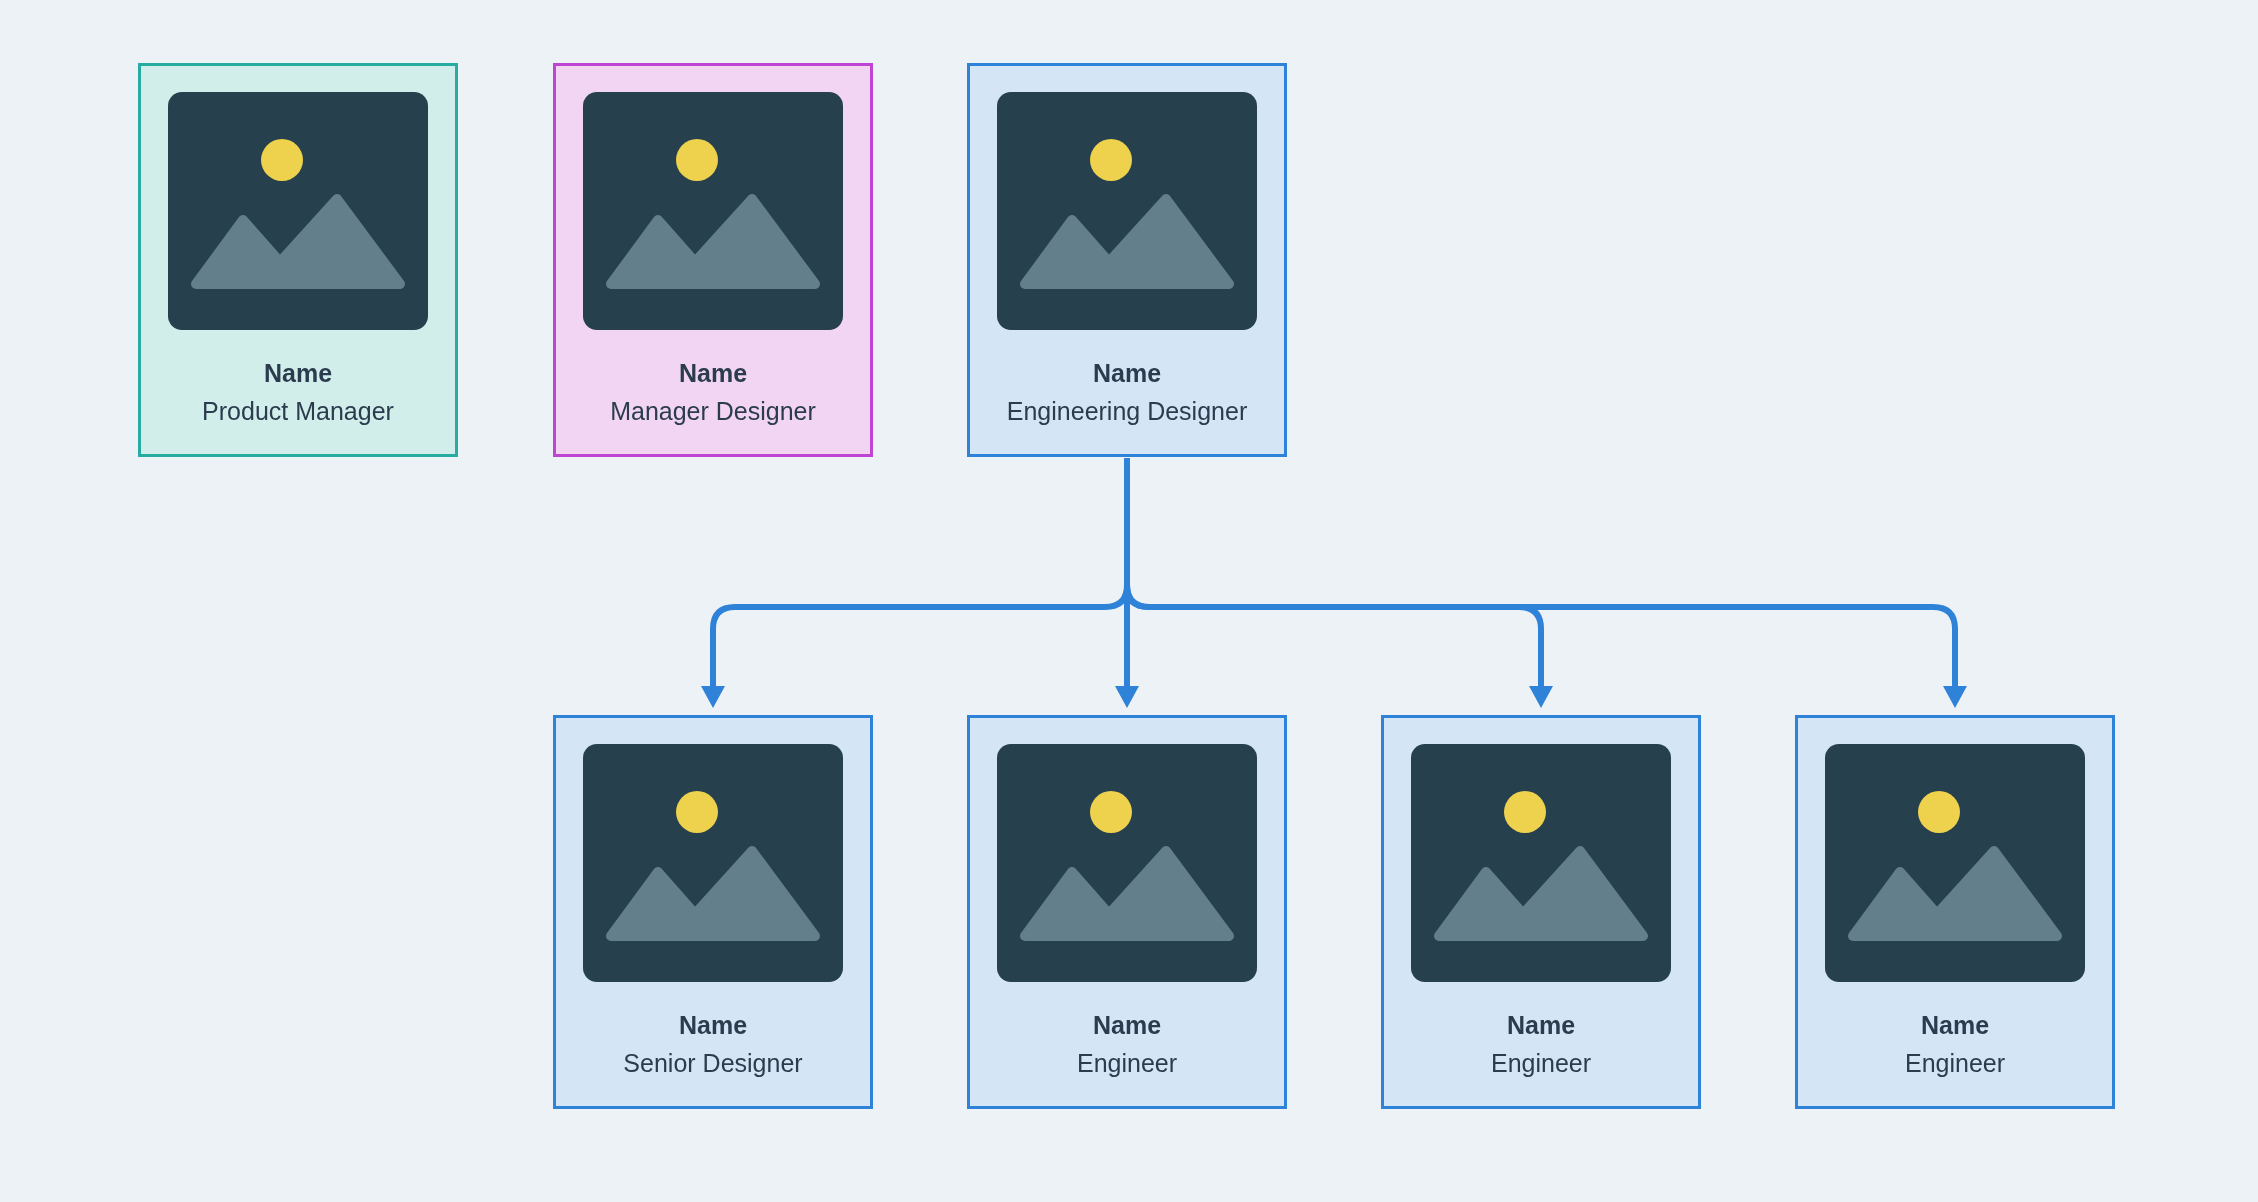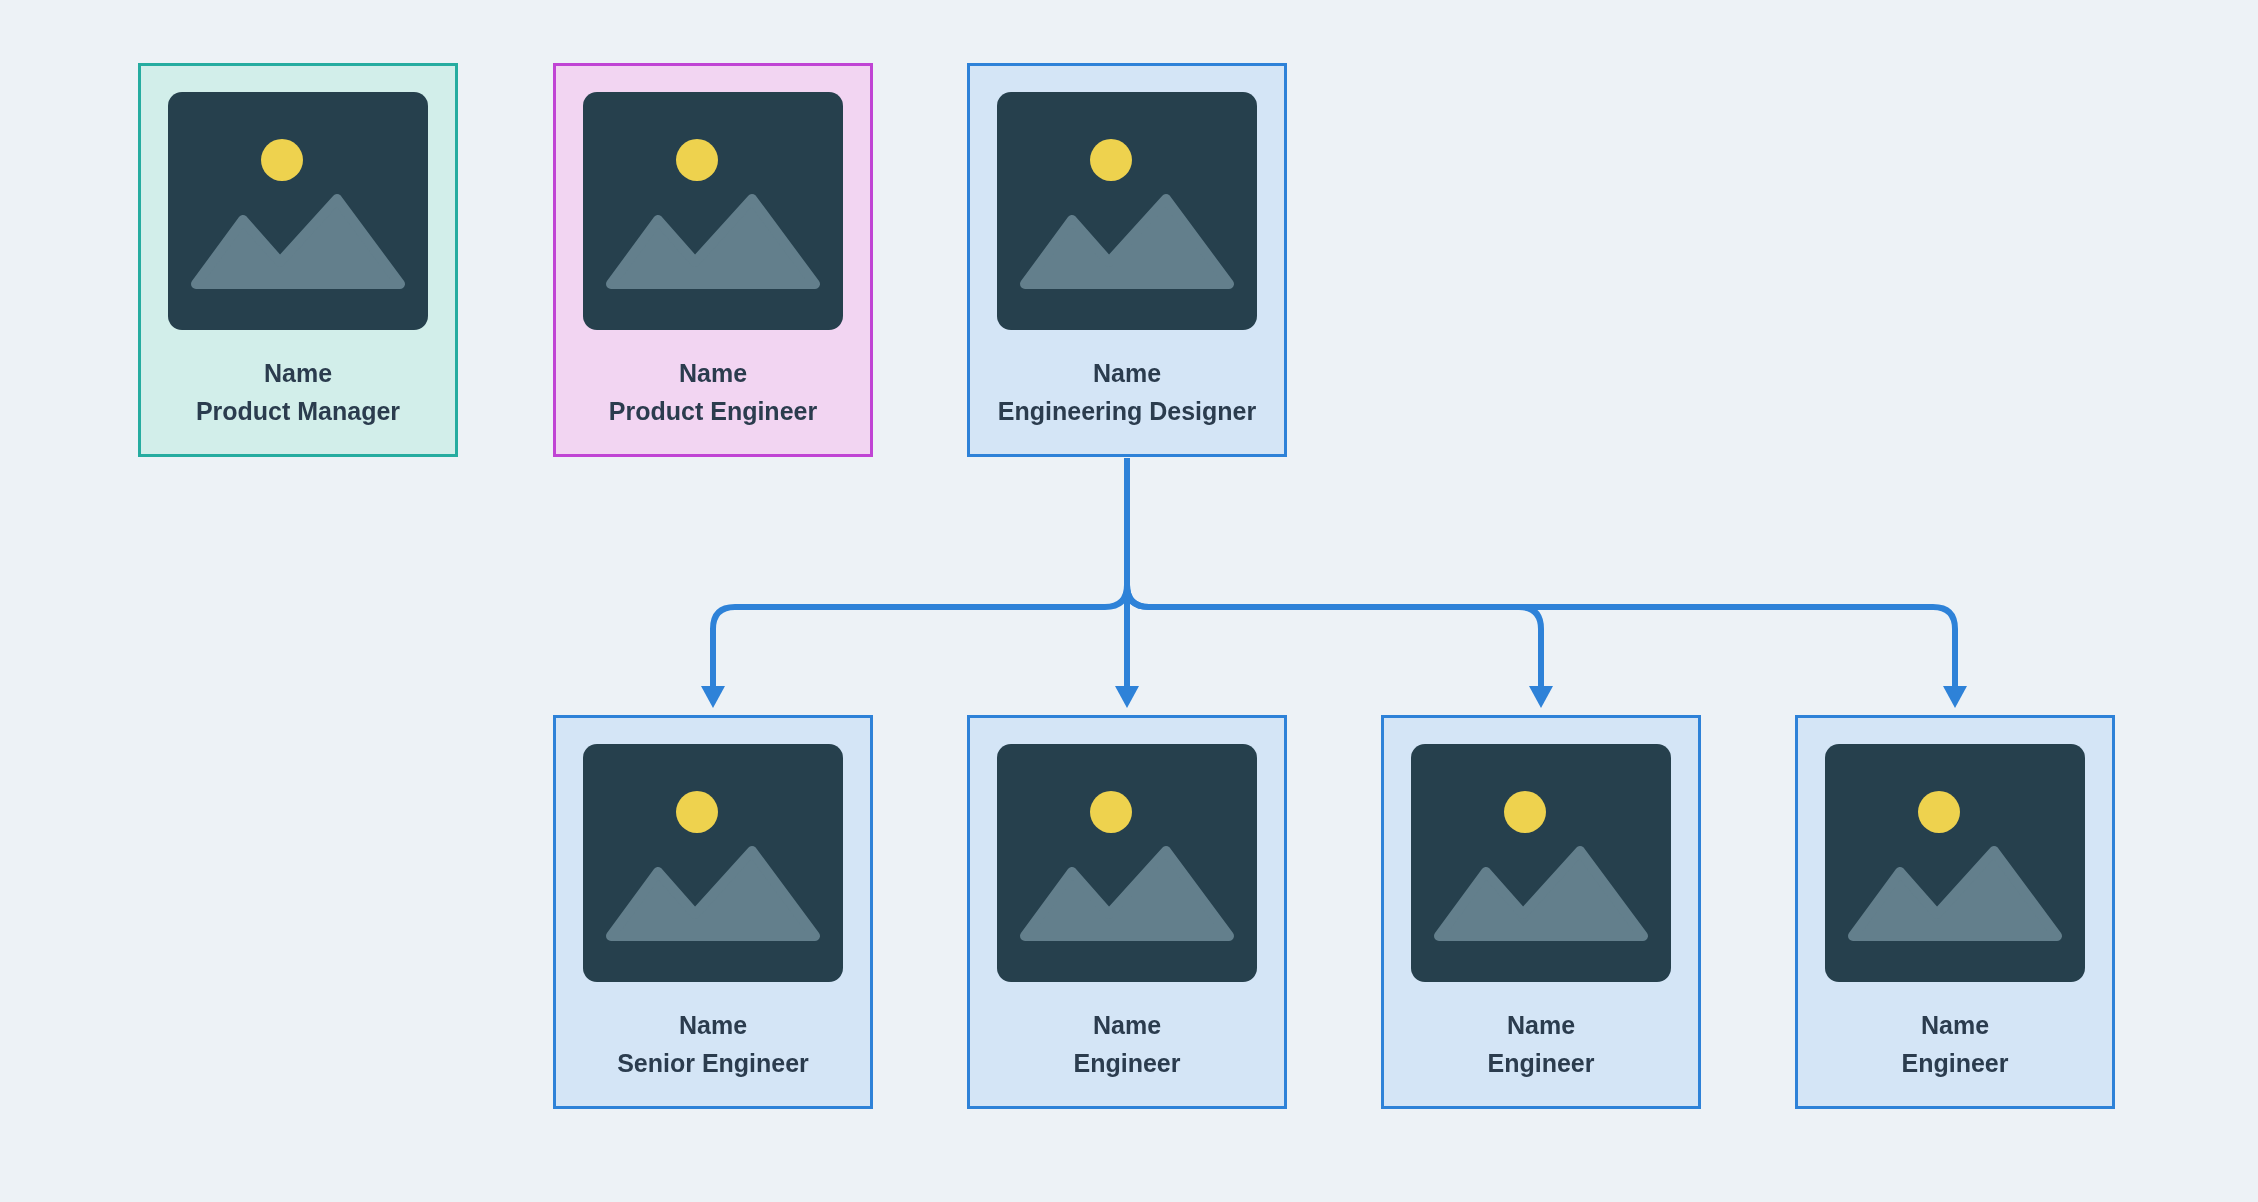--- a/index.html
+++ b/index.html
@@ -53,21 +53,21 @@
   .card .name {
     margin-top: 31px;
     font-size: 25px;
     font-weight: bold;
     color: #2b3c4e;
     line-height: 1;
   }
   .card .role {
     margin-top: 13px;
     font-size: 25px;
-    font-weight: bold;
+    font-weight: normal;
     color: #2b3c4e;
     line-height: 1;
   }
   
   .pos-r1c1 { left: 138px; top: 63px; }
   .pos-r1c2 { left: 553px; top: 63px; }
   .pos-r1c3 { left: 967px; top: 63px; }
   .pos-r2c1 { left: 553px; top: 715px; }
   .pos-r2c2 { left: 967px; top: 715px; }
   .pos-r2c3 { left: 1381px; top: 715px; }
@@ -104,41 +104,41 @@
     <div class="role">Product Manager</div>
   </div>
 
   <div class="card pos-r1c2" style="border-color: rgb(192, 68, 212); background-color: rgb(242, 213, 242);">
     <svg class="photo" viewBox="0 0 260 238">
       <rect x="0" y="0" width="260" height="238" rx="14" style="fill: rgb(38, 64, 77);"></rect>
       <circle cx="114" cy="68" r="21" style="fill: rgb(238, 210, 78);"></circle>
       <path d="M28 192 L75 128 L112 170 L169 107 L232 192 Z" stroke-width="10" stroke-linejoin="round" style="fill: rgb(99, 127, 140); stroke: rgb(99, 127, 140);"></path>
     </svg>
     <div class="name">Name</div>
-    <div class="role">Product Engineer</div>
+    <div class="role">Manager Designer</div>
   </div>
 
   <div class="card pos-r1c3" style="border-color: rgb(46, 130, 216); background-color: rgb(212, 229, 246);">
     <svg class="photo" viewBox="0 0 260 238">
       <rect x="0" y="0" width="260" height="238" rx="14" style="fill: rgb(38, 64, 77);"></rect>
       <circle cx="114" cy="68" r="21" style="fill: rgb(238, 210, 78);"></circle>
       <path d="M28 192 L75 128 L112 170 L169 107 L232 192 Z" stroke-width="10" stroke-linejoin="round" style="fill: rgb(99, 127, 140); stroke: rgb(99, 127, 140);"></path>
     </svg>
     <div class="name">Name</div>
     <div class="role">Engineering Designer</div>
   </div>
 
   <div class="card pos-r2c1" style="border-color: rgb(46, 130, 216); background-color: rgb(212, 229, 246);">
     <svg class="photo" viewBox="0 0 260 238">
       <rect x="0" y="0" width="260" height="238" rx="14" style="fill: rgb(38, 64, 77);"></rect>
       <circle cx="114" cy="68" r="21" style="fill: rgb(238, 210, 78);"></circle>
       <path d="M28 192 L75 128 L112 170 L169 107 L232 192 Z" stroke-width="10" stroke-linejoin="round" style="fill: rgb(99, 127, 140); stroke: rgb(99, 127, 140);"></path>
     </svg>
     <div class="name">Name</div>
-    <div class="role">Senior Engineer</div>
+    <div class="role">Senior Designer</div>
   </div>
 
   <div class="card pos-r2c2" style="border-color: rgb(46, 130, 216); background-color: rgb(212, 229, 246);">
     <svg class="photo" viewBox="0 0 260 238">
       <rect x="0" y="0" width="260" height="238" rx="14" style="fill: rgb(38, 64, 77);"></rect>
       <circle cx="114" cy="68" r="21" style="fill: rgb(238, 210, 78);"></circle>
       <path d="M28 192 L75 128 L112 170 L169 107 L232 192 Z" stroke-width="10" stroke-linejoin="round" style="fill: rgb(99, 127, 140); stroke: rgb(99, 127, 140);"></path>
     </svg>
     <div class="name">Name</div>
     <div class="role">Engineer</div>

